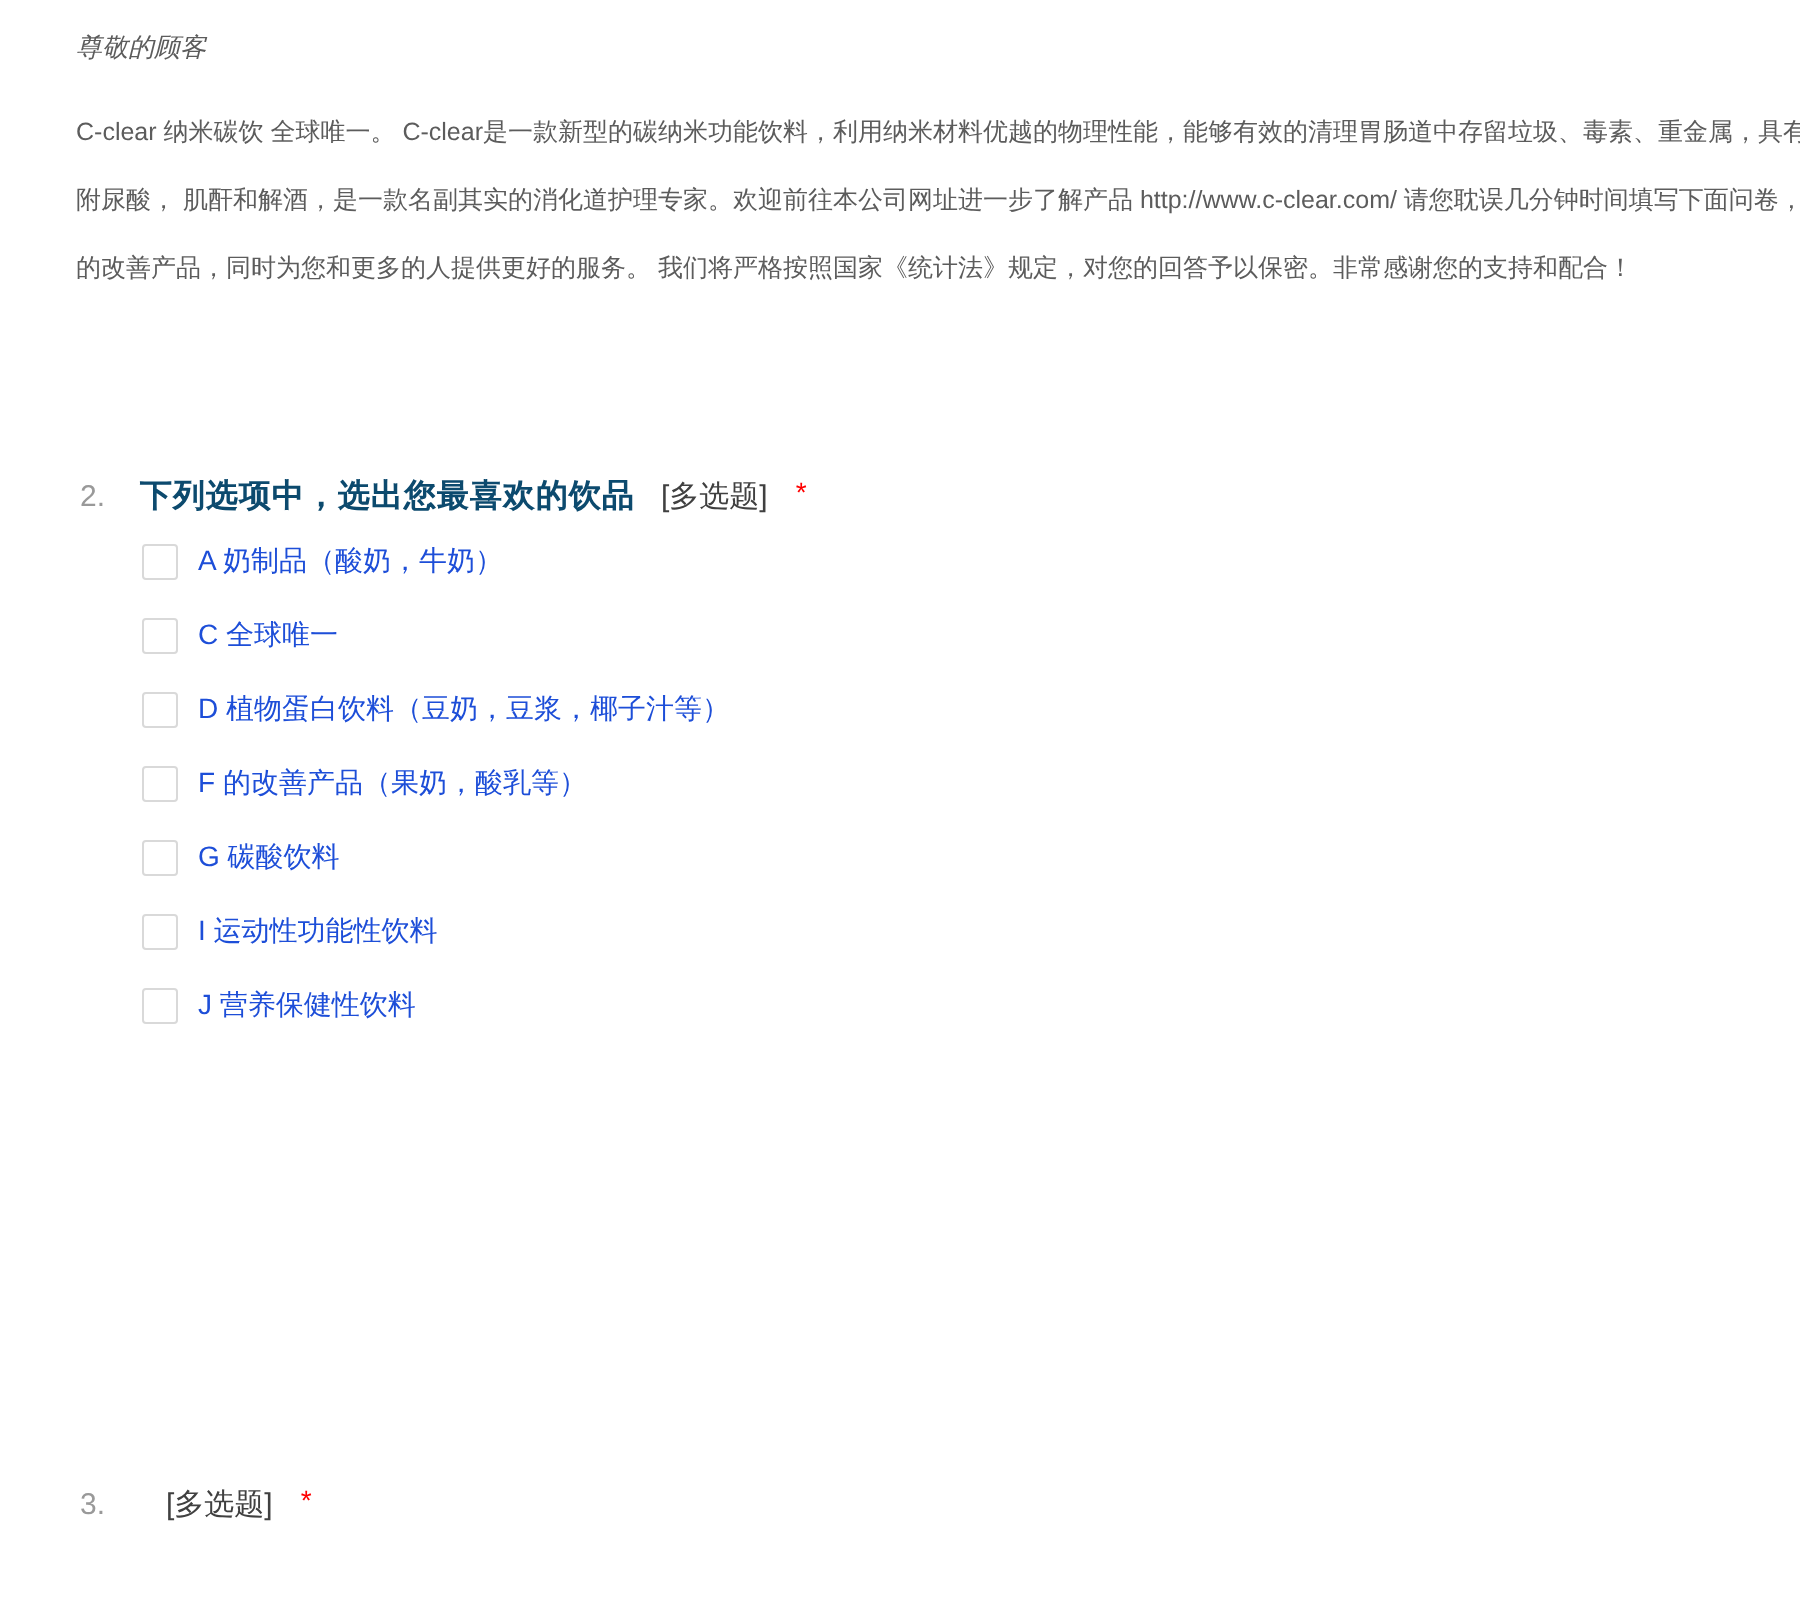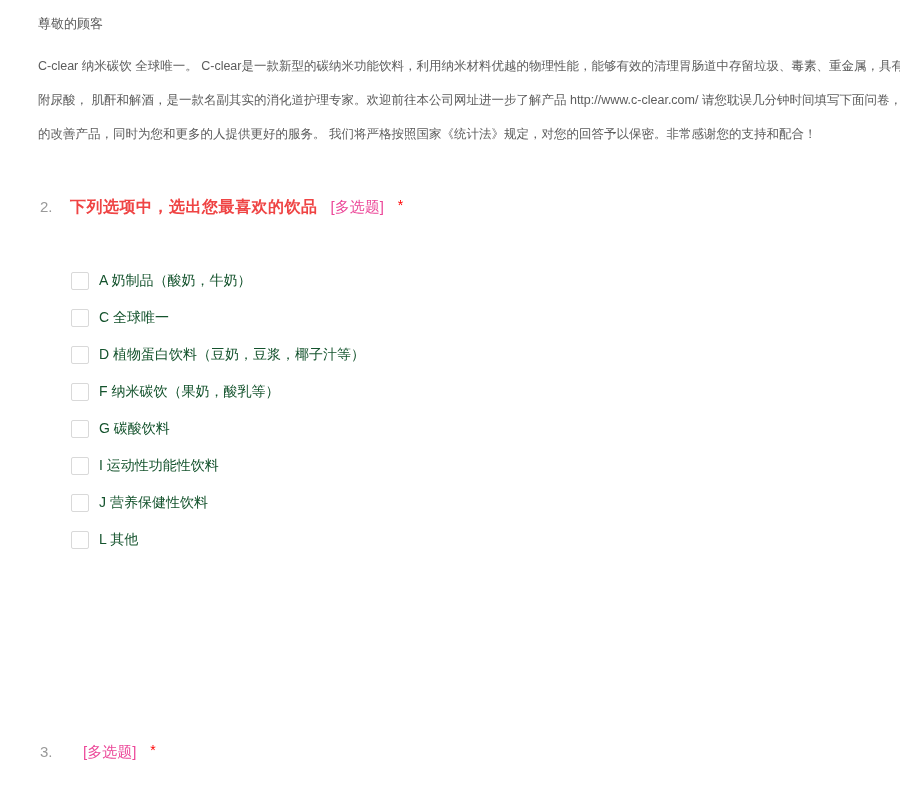--- a/index.html
+++ b/index.html
@@ -7,47 +7,48 @@
     width: 900px; height: 800px;
     background: #ffffff;
     overflow: hidden;
     position: relative;
     font-family: "Liberation Sans", "DejaVu Sans", sans-serif;
   }
   .page { position: absolute; inset: 0; }
 
   .greeting {
     position: absolute; left: 38px; top: 15px;
-    font-size: 13px; color: #5c5c5c; white-space: nowrap;
+    font-size: 13px; color: #5c5c5c; white-space: nowrap; font-style: italic;
   }
   .intro-line {
     position: absolute; left: 38px;
     font-size: 12.5px; color: #5c5c5c; white-space: nowrap;
   }
   .intro-line.l1 { top: 58px; }
   .intro-line.l2 { top: 92px; }
   .intro-line.l3 { top: 126px; }
 
   .q-head {
     position: absolute; left: 40px;
     display: flex; align-items: baseline; white-space: nowrap;
   }
   .q-head.q2 { top: 197px; }
   .q-head.q3 { top: 743px; }
   .q-num {
     width: 30px; flex: 0 0 30px;
     font-size: 15px; color: #999999;
   }
   .q-title {
-    font-size: 16px; font-weight: bold; color: #ef4444;
+    font-size: 16px; font-weight: bold; color: #0c4a6e;
     letter-spacing: 0.5px;
+    margin-top: 41px;
   }
   .q-tag {
     margin-left: 13px;
-    font-size: 15px; color: #ec4899;
+    font-size: 15px; color: #404040;
   }
   .q-star {
     margin-left: 14px;
     font-size: 14px; color: #ff0000;
     position: relative; top: -2px;
   }
 
   .options {
     position: absolute; left: 71px; top: 263px; right: 0;
   }
@@ -59,21 +60,21 @@
   .checkbox {
     width: 16px; height: 16px;
     flex: 0 0 16px;
     border: 1px solid #d9d9d9;
     border-radius: 2px;
     background: #ffffff;
     margin-right: 10px;
     box-sizing: content-box;
   }
   .option-label {
-    font-size: 14px; color: #14532d; white-space: nowrap;
+    font-size: 14px; color: #1d4ed8; white-space: nowrap;
   }
 </style>
 </head>
 <body>
 
 <div class="page">
 
   <div class="greeting">尊敬的顾客</div>
 
   <div class="intro-line l1">C-clear 纳米碳饮 全球唯一。 C-clear是一款新型的碳纳米功能饮料，利用纳米材料优越的物理性能，能够有效的清理胃肠道中存留垃圾、毒素、重金属，具有物理吸</div>
@@ -100,44 +101,40 @@
   </div>
 
   <div class="option-row">
     <span class="checkbox"></span>
     <span class="option-label">D 植物蛋白饮料（豆奶，豆浆，椰子汁等）</span>
   </div>
 
 
   <div class="option-row">
     <span class="checkbox"></span>
-    <span class="option-label">F 纳米碳饮（果奶，酸乳等）</span>
+    <span class="option-label">F 的改善产品（果奶，酸乳等）</span>
   </div>
 
   <div class="option-row">
     <span class="checkbox"></span>
     <span class="option-label">G 碳酸饮料</span>
   </div>
 
 
   <div class="option-row">
     <span class="checkbox"></span>
     <span class="option-label">I 运动性功能性饮料</span>
   </div>
 
   <div class="option-row">
     <span class="checkbox"></span>
     <span class="option-label">J 营养保健性饮料</span>
   </div>
 
 
-  <div class="option-row">
-    <span class="checkbox"></span>
-    <span class="option-label">L 其他</span>
-  </div>
 </div>
 
   <div class="q-head q3">
     <span class="q-num">3.</span>
     <span class="q-tag">[多选题]</span>
     <span class="q-star">*</span>
   </div>
 
 </div>
 

